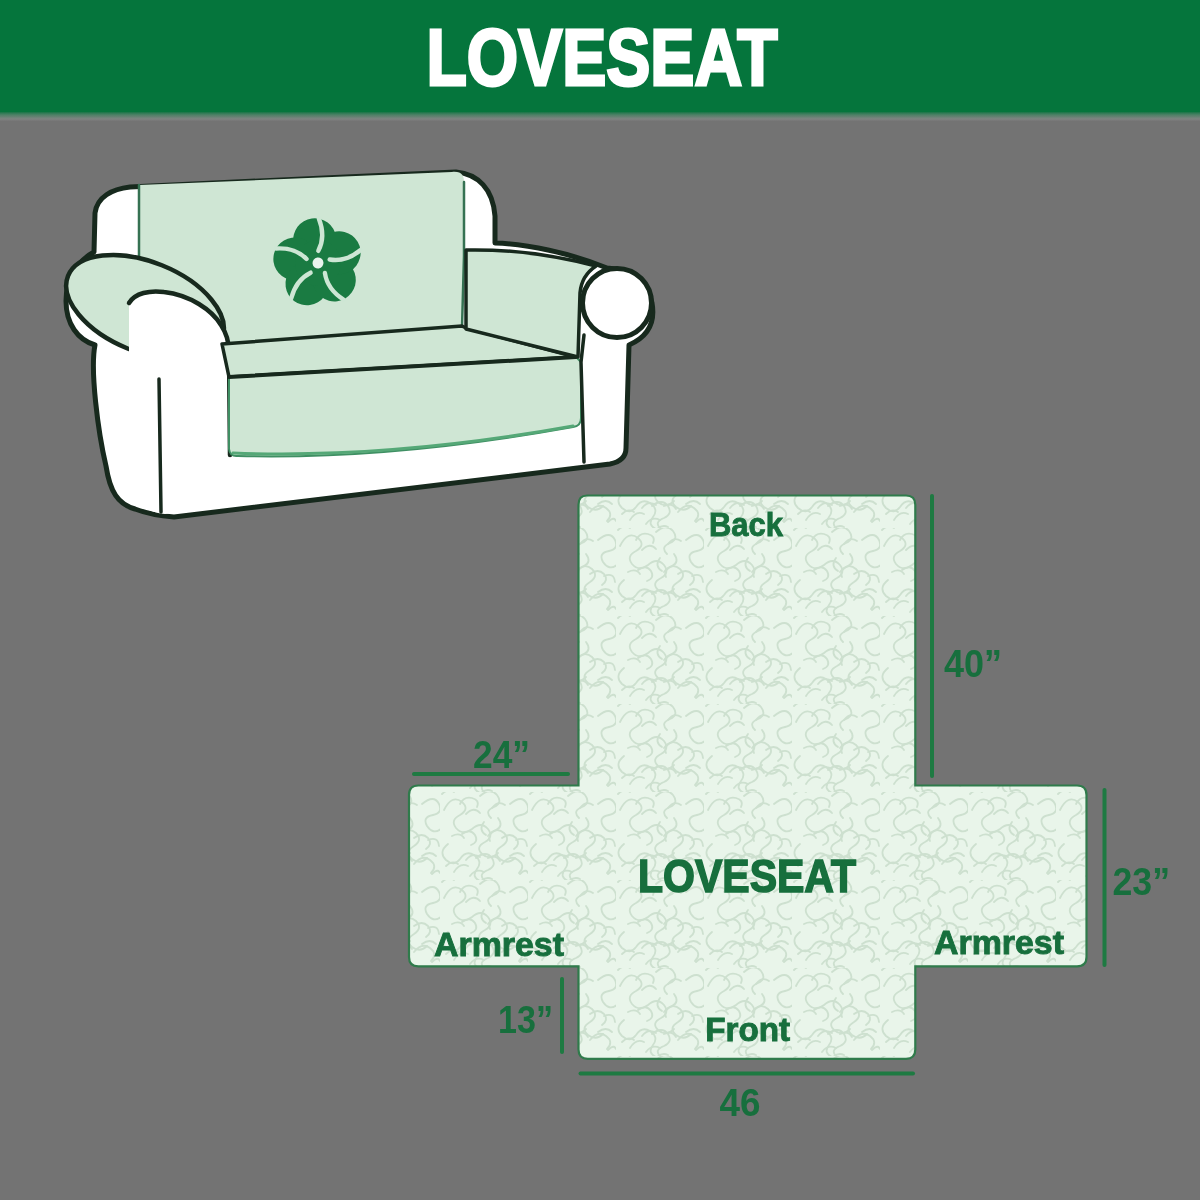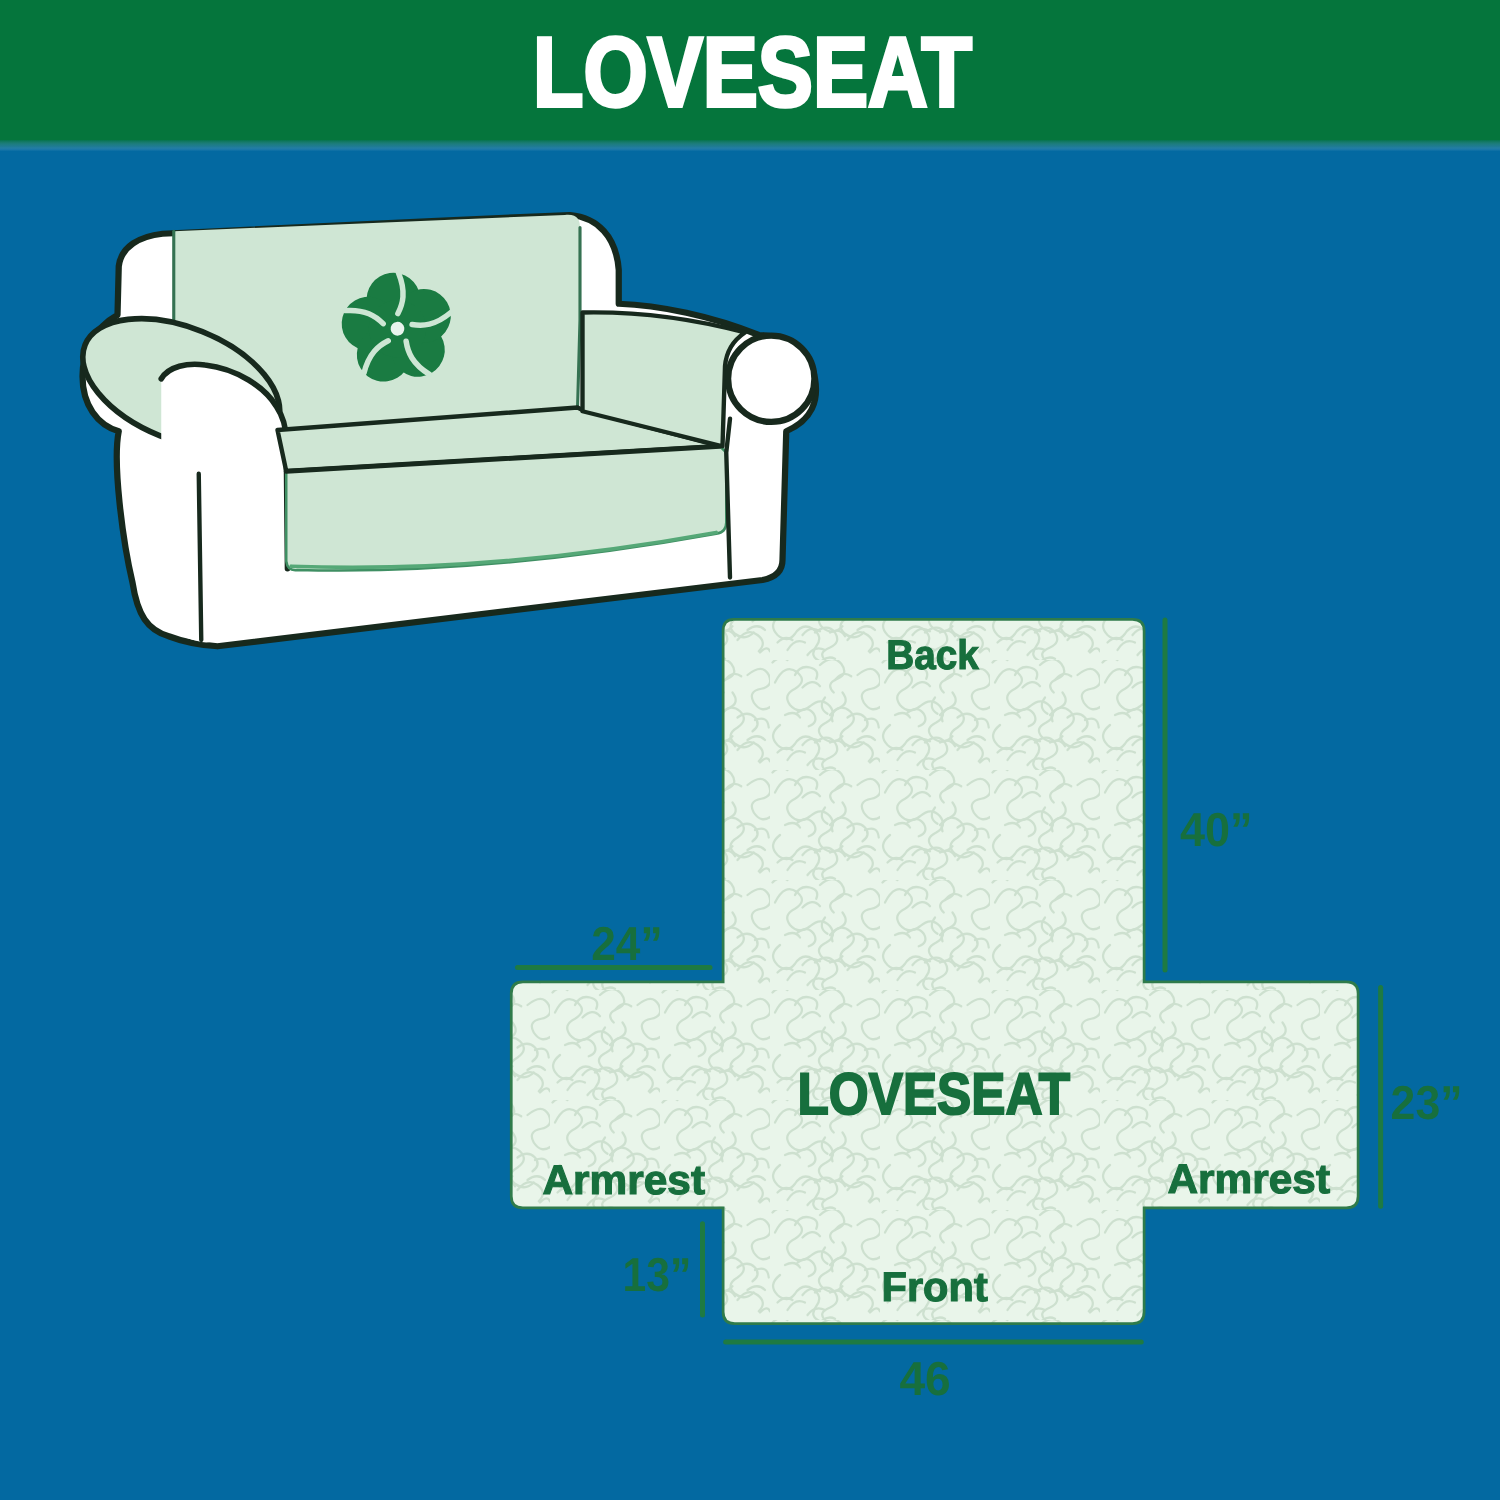--- a/index.html
+++ b/index.html
@@ -1,16 +1,16 @@
 <!DOCTYPE html>
 <html><head>
 <meta charset="utf-8">
 <style>
   html,body{margin:0;padding:0;background:#ffffff;}
-  #page{position:relative;width:1200px;height:1200px;overflow:hidden;background:#0369a1;
+  #page{position:relative;width:1200px;height:1200px;overflow:hidden;background:#737373;
         font-family:"Liberation Sans", sans-serif;}
   svg{position:absolute;left:0;top:0;}
   text{font-family:"Liberation Sans", sans-serif;}
 </style>
 </head>
 <body>
 <div id="page">
 <svg width="1200" height="1200" viewBox="0 0 1200 1200">
   <defs>
     <linearGradient id="bfade" x1="0" y1="112" x2="0" y2="121" gradientUnits="userSpaceOnUse">

